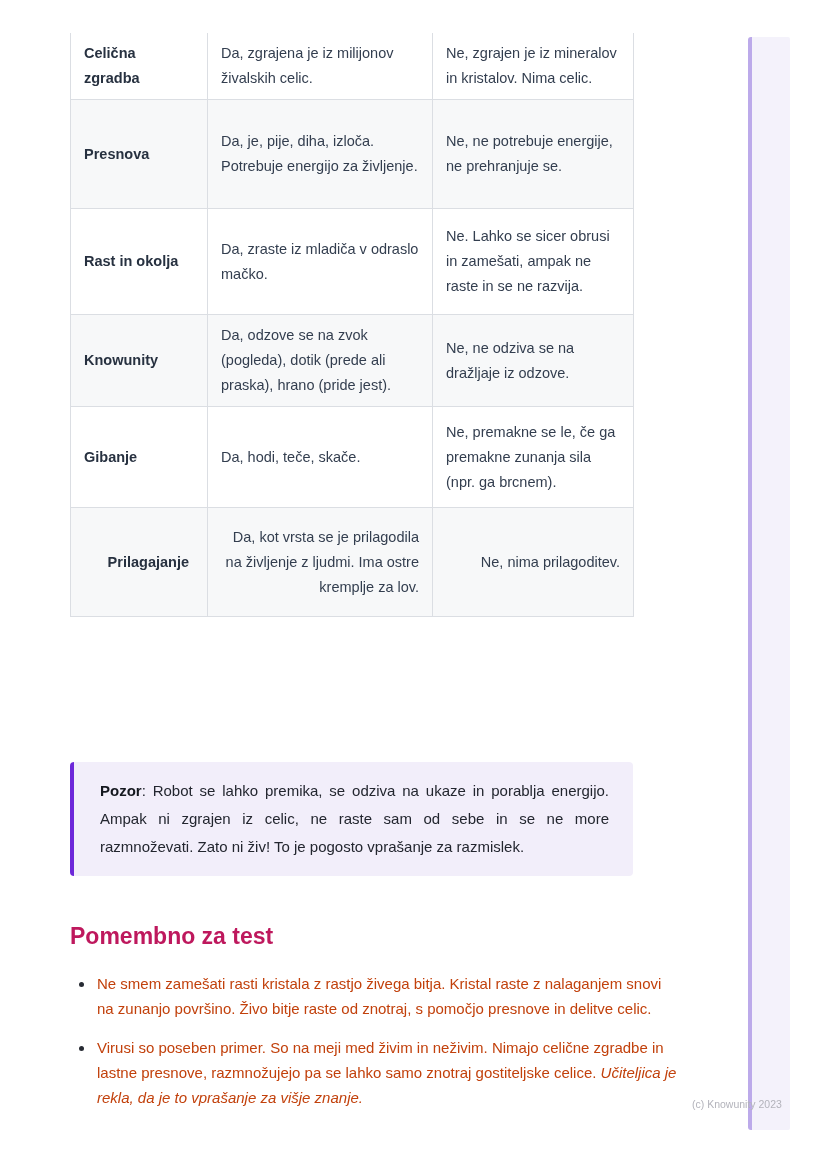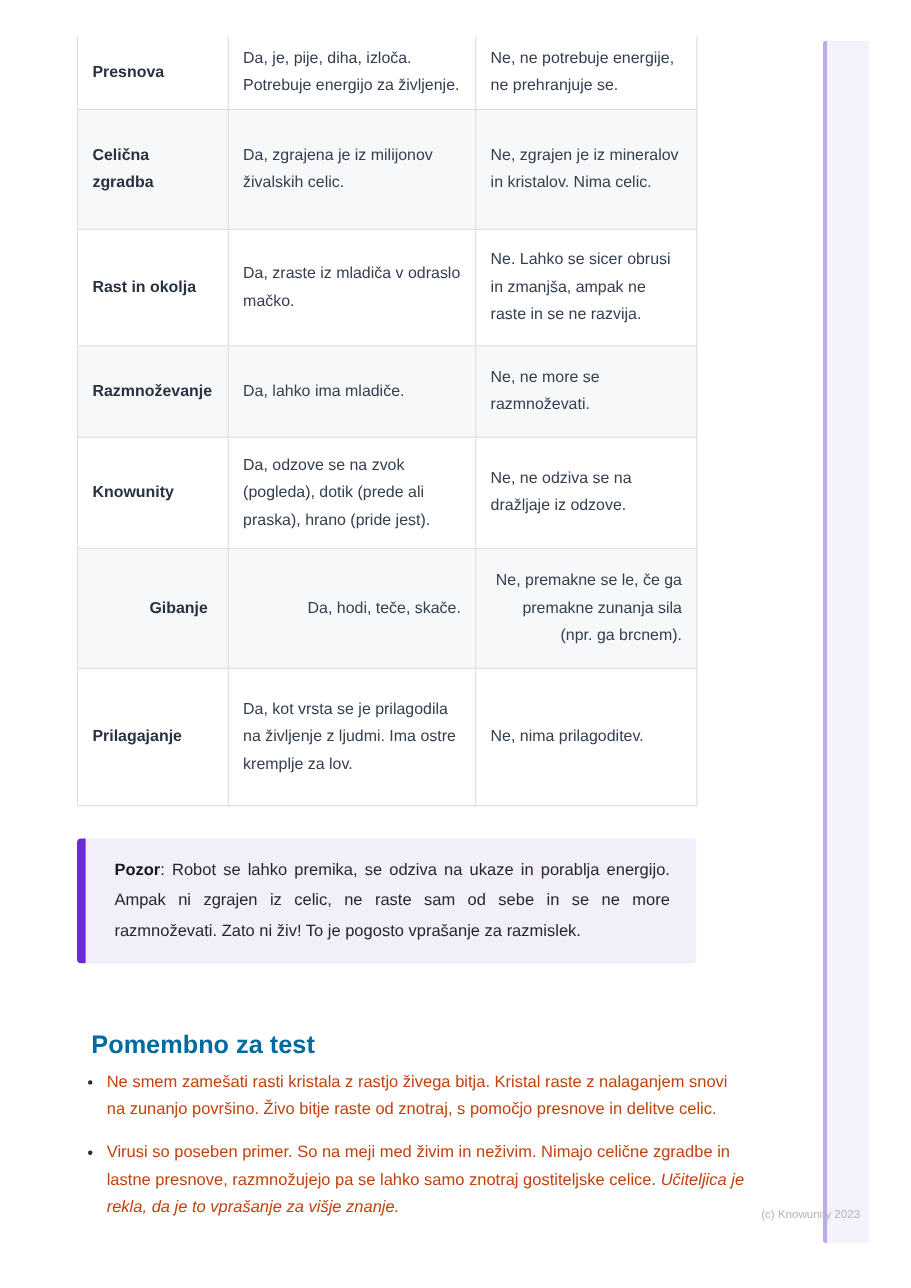--- a/index.html
+++ b/index.html
@@ -46,39 +46,39 @@
   .doc-table tr:nth-child(7) td { height: 108px; }
 
   
   .callout {
     position: absolute;
     top: 762px;
     left: 70px;
     width: 563px;
     box-sizing: border-box;
     background: #f2eefa;
-    border-left: 8px solid #6d28d9;
+    border-left: 4px solid #6d28d9;
     border-radius: 4px;
     padding: 15px 24px 15px 26px;
     font-size: 15px;
     line-height: 28px;
     text-align: justify;
     color: #23262f;
   }
   .callout strong { color: #15181f; }
 
   
   .section-title {
     position: absolute;
     top: 923px;
     left: 70px;
-    margin: 13px;
+    margin: 0;
     font-size: 23px;
     font-weight: 700;
-    color: #0369a1;
+    color: #be185d;
   }
 
   
   .notes-list {
     position: absolute;
     top: 971px;
     left: 70px;
     width: 586px;
     margin: 0;
     padding: 0 0 0 25px;
@@ -119,38 +119,33 @@
 <div class="page">
 
   <table class="doc-table">
     <colgroup>
         <col class="c1">
         <col class="c2">
         <col class="c3">
       </colgroup>
     <tbody>
       <tr>
+        <td class="lbl">Celična zgradba</td>
+        <td>Da, zgrajena je iz milijonov živalskih celic.</td>
+        <td>Ne, zgrajen je iz mineralov in kristalov. Nima celic.</td>
+      </tr>
+      <tr>
         <td class="lbl">Presnova</td>
         <td>Da, je, pije, diha, izloča. Potrebuje energijo za življenje.</td>
         <td>Ne, ne potrebuje energije, ne prehranjuje se.</td>
       </tr>
       <tr>
-        <td class="lbl">Celična zgradba</td>
-        <td>Da, zgrajena je iz milijonov živalskih celic.</td>
-        <td>Ne, zgrajen je iz mineralov in kristalov. Nima celic.</td>
-      </tr>
-      <tr>
         <td class="lbl">Rast in okolja</td>
         <td>Da, zraste iz mladiča v odraslo mačko.</td>
-        <td>Ne. Lahko se sicer obrusi in zmanjša, ampak ne raste in se ne razvija.</td>
-      </tr>
-      <tr>
-        <td class="lbl">Razmnoževanje</td>
-        <td>Da, lahko ima mladiče.</td>
-        <td>Ne, ne more se razmnoževati.</td>
+        <td>Ne. Lahko se sicer obrusi in zamešati, ampak ne raste in se ne razvija.</td>
       </tr>
       <tr>
         <td class="lbl">Knowunity</td>
         <td>Da, odzove se na zvok (pogleda), dotik (prede ali praska), hrano (pride jest).</td>
         <td>Ne, ne odziva se na dražljaje iz odzove.</td>
       </tr>
       <tr>
         <td class="lbl">Gibanje</td>
         <td>Da, hodi, teče, skače.</td>
         <td>Ne, premakne se le, če ga premakne zunanja sila (npr. ga brcnem).</td>

